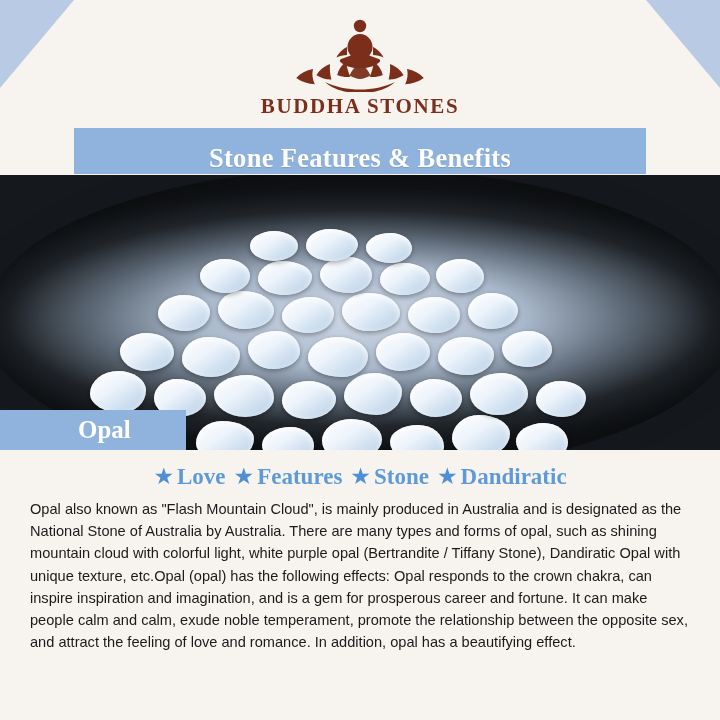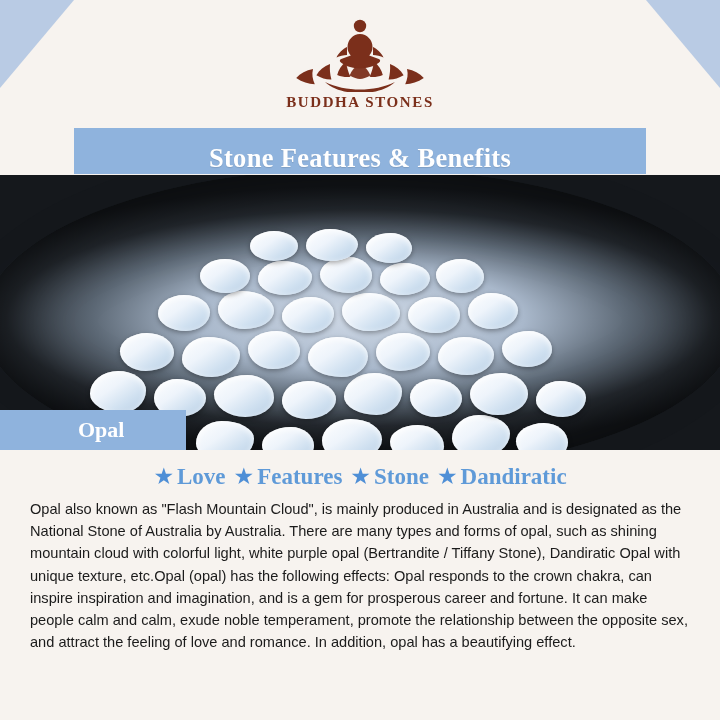--- a/index.html
+++ b/index.html
@@ -41,21 +41,21 @@
     left: 0; right: 0; top: 14px;
     text-align: center;
   }
   .logo-wrap {
     display: block;
     margin: 0 auto;
     width: 150px; height: 78px;
   }
   .brand-name {
     margin-top: 2px;
-    font-size: 15px;
+    font-size: 21px;
     letter-spacing: 1.6px;
     font-weight: bold;
     color: #7b2f1b;
     font-family: "Liberation Serif", serif;
   }
 
   
   .title-bar {
     position: absolute;
     left: 74px; top: 128px;
@@ -104,21 +104,21 @@
   .hero-caption {
     position: absolute;
     left: 0; bottom: 0;
     width: 186px; height: 40px;
     background: #8fb3dd;
     display: flex;
     align-items: center;
   }
   .hero-caption span {
     color: #ffffff;
-    font-size: 22px;
+    font-size: 25px;
     font-weight: bold;
     padding-left: 78px;
     font-family: "Liberation Serif", serif;
   }
 
   
   .content {
     position: relative;
     width: 720px;
     height: 270px;

